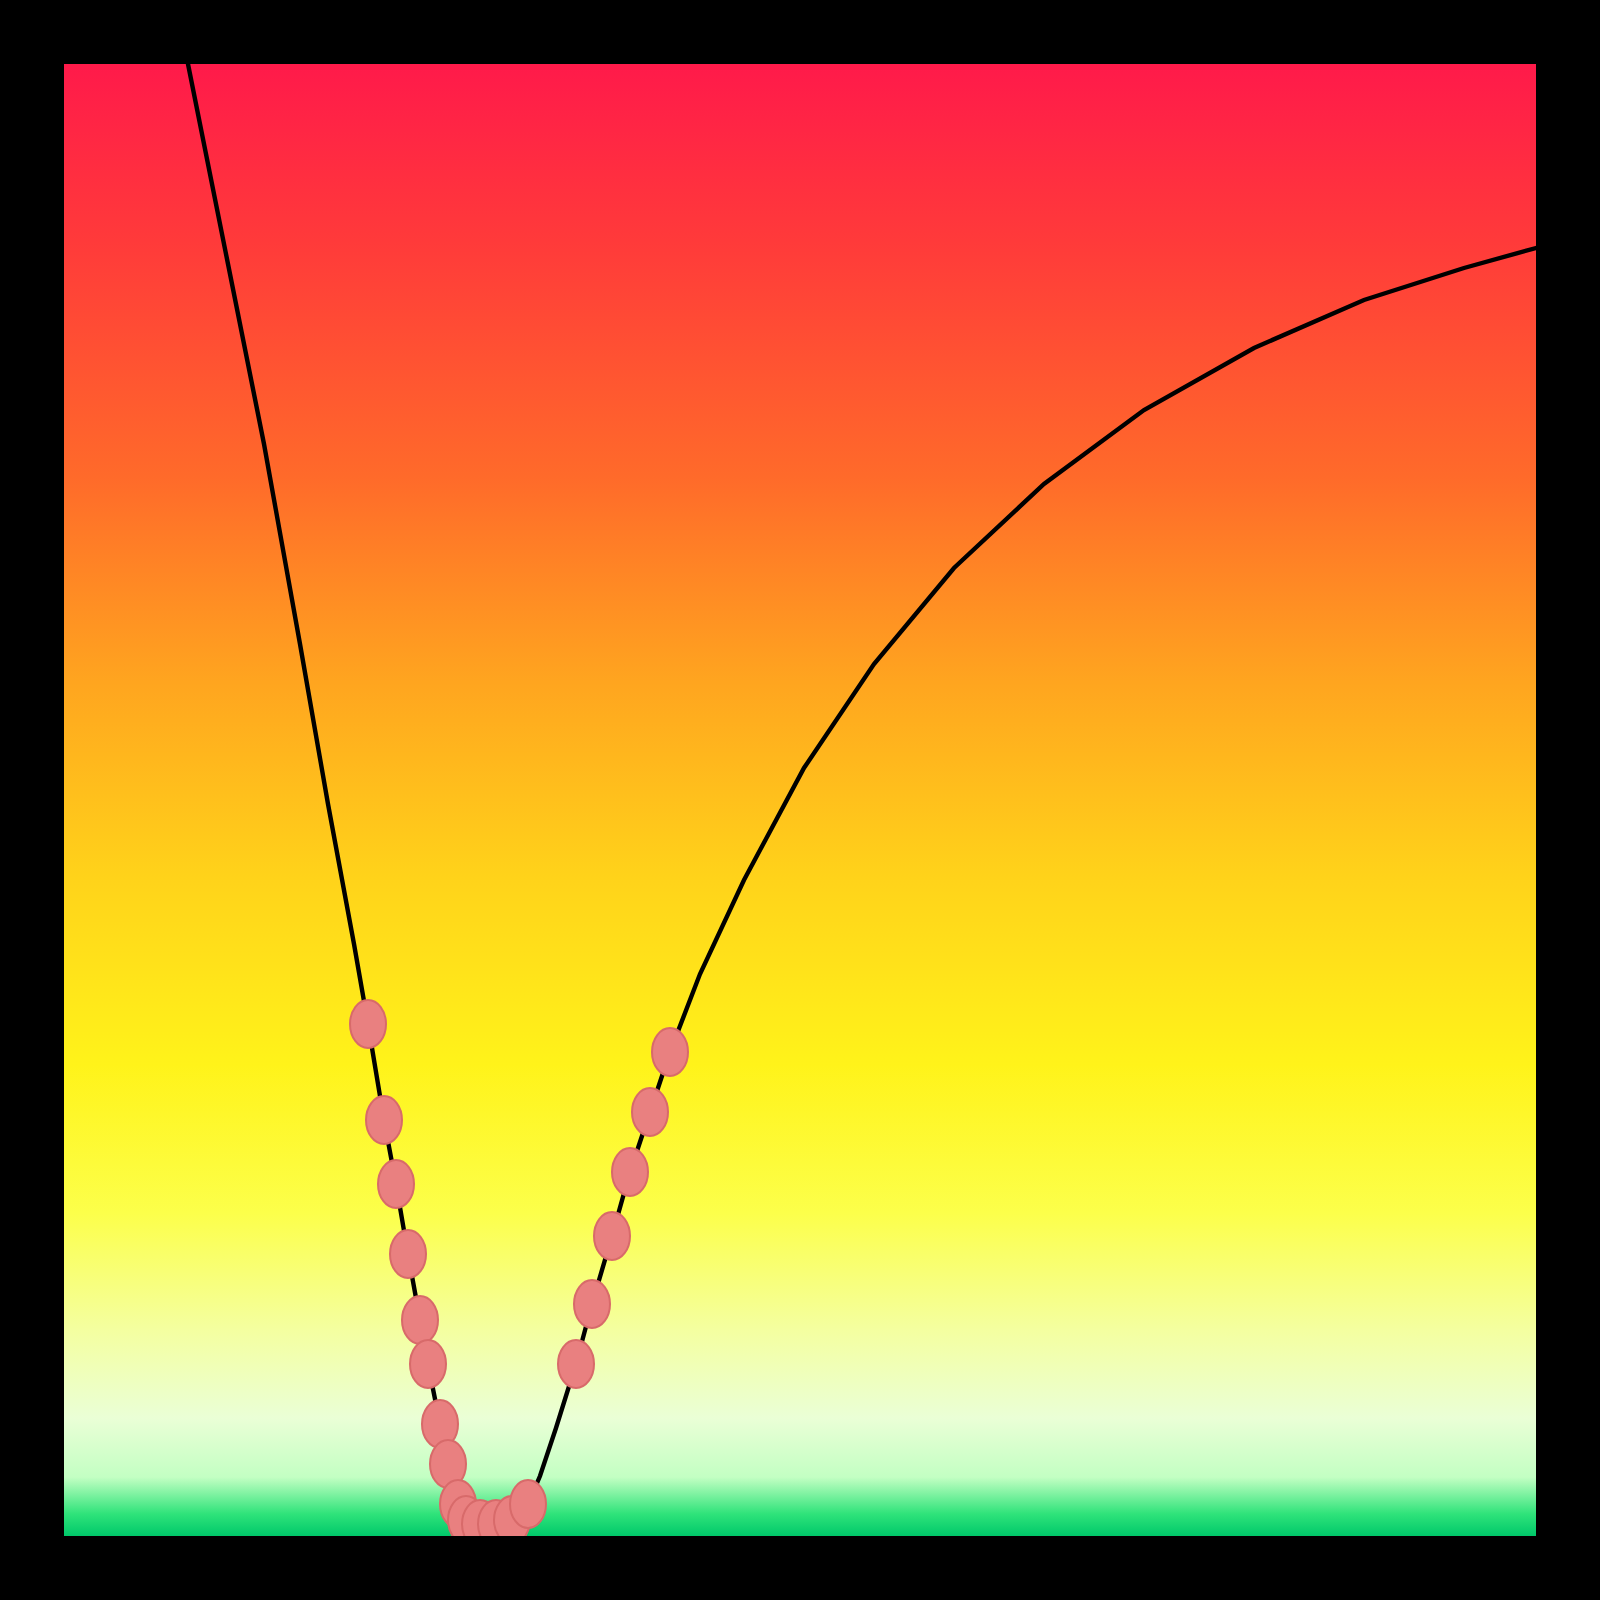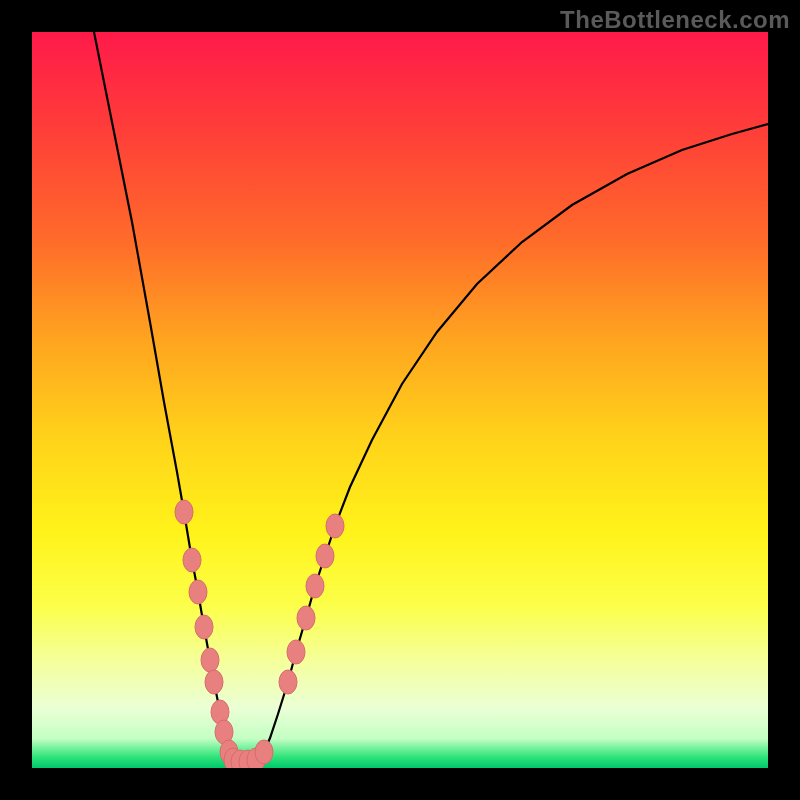--- a/index.html
+++ b/index.html
@@ -92,14 +92,13 @@
           <ellipse cx="232" cy="720" rx="9" ry="12" fill="#e98080" stroke="#d86a6a" stroke-width="1"></ellipse>
           <ellipse cx="256" cy="650" rx="9" ry="12" fill="#e98080" stroke="#d86a6a" stroke-width="1"></ellipse>
           <ellipse cx="264" cy="620" rx="9" ry="12" fill="#e98080" stroke="#d86a6a" stroke-width="1"></ellipse>
           <ellipse cx="274" cy="586" rx="9" ry="12" fill="#e98080" stroke="#d86a6a" stroke-width="1"></ellipse>
           <ellipse cx="283" cy="554" rx="9" ry="12" fill="#e98080" stroke="#d86a6a" stroke-width="1"></ellipse>
           <ellipse cx="293" cy="524" rx="9" ry="12" fill="#e98080" stroke="#d86a6a" stroke-width="1"></ellipse>
           <ellipse cx="303" cy="494" rx="9" ry="12" fill="#e98080" stroke="#d86a6a" stroke-width="1"></ellipse>
         </g>
     </svg>
   </div>
-  <div class="watermark">TheBottleneck.com</div>
 </div>
 
 </body></html>

